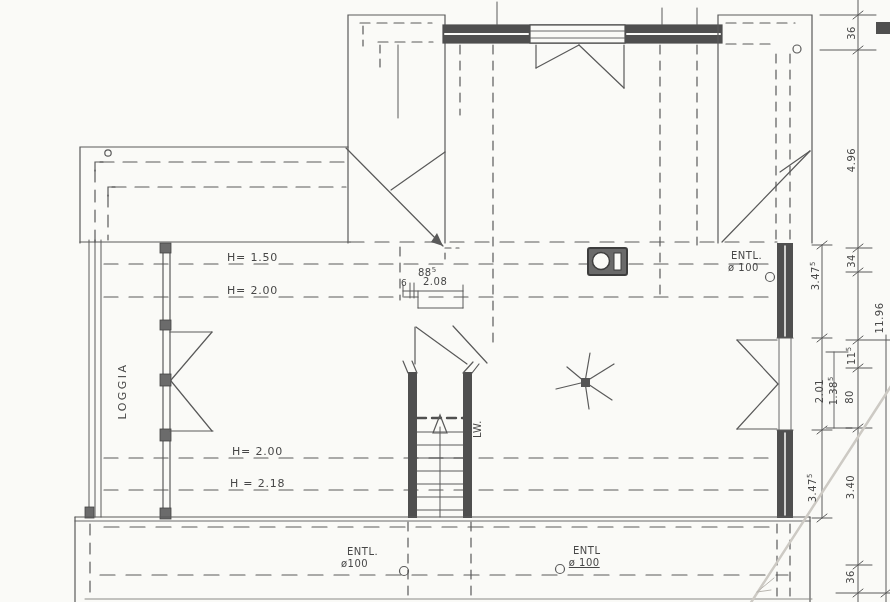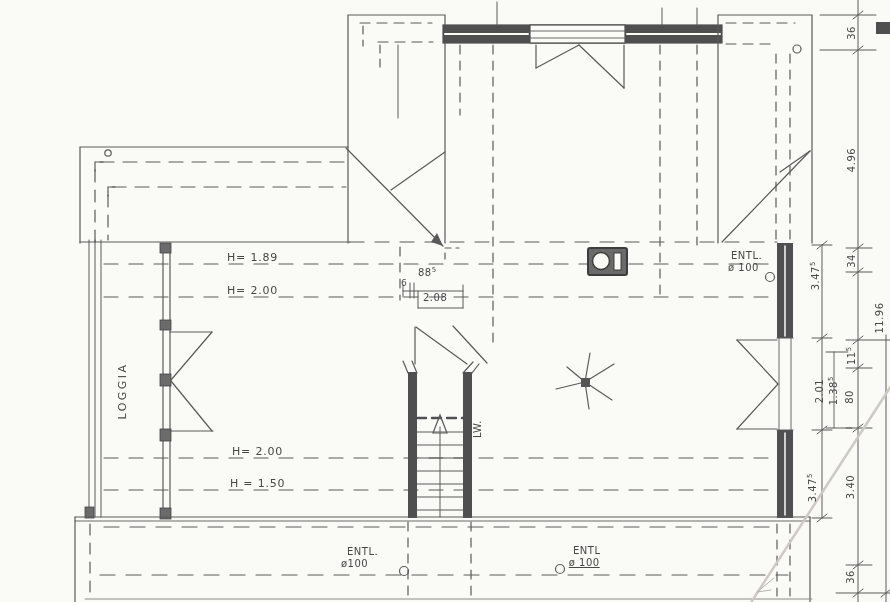--- a/index.html
+++ b/index.html
@@ -237,44 +237,44 @@
         <path d="M826,428 L852,428"></path>
   </g>
 
   <g>
     <path d="M893,383 L750,604" stroke="#cdcac4" stroke-width="2.5"></path>
     <path d="M757,592 L774,578" stroke="#b9b6b0" stroke-width="1"></path>
     <path d="M757,592 L771,590" stroke="#b9b6b0" stroke-width="1"></path>
   </g>
 </svg>
 
-<div class="lbl" style="left:227px;top:252px;">H= 1.89</div>
+<div class="lbl" style="left:227px;top:252px;">H= 1.50</div>
 <div class="lbl" style="left:227px;top:285px;">H= 2.00</div>
 <div class="lbl" style="left:232px;top:446px;">H= 2.00</div>
-<div class="lbl" style="left:230px;top:478px;">H = 1.50</div>
+<div class="lbl" style="left:230px;top:478px;">H = 2.18</div>
 
 <div class="lbl rot wide" style="left:123px;top:391px;">LOGGIA</div>
 <div class="lbl rot sm" style="left:478px;top:429px;">LW.</div>
 
 <div class="lbl sm vent" style="left:731px;top:250px;">
   <div>ENTL.</div>
   <div style="margin-left:-3px;">ø 100</div>
 </div>
 <div class="lbl sm vent" style="left:347px;top:546px;">
   <div>ENTL.</div>
   <div style="margin-left:-6px;">ø100</div>
 </div>
 <div class="lbl sm vent" style="left:573px;top:545px;text-align:center;">
   <div>ENTL</div>
   <div style="margin-left:-5px;text-decoration:underline;">ø 100</div>
 </div>
 
 <div class="lbl sm" style="left:401px;top:277px;font-size:9px;">6</div>
 <div class="lbl sm" style="left:418px;top:264px;"><span>88</span><span class="sup">5</span></div>
-<div class="lbl sm" style="left:423px;top:292px;">2.08</div>
+<div class="lbl sm" style="left:423px;top:276px;">2.08</div>
 
 <div class="lbl rot sm" style="left:814px;top:276px;"><span>3.47</span><span class="sup">5</span></div>
 <div class="lbl rot sm" style="left:818px;top:391px;"><span>2.01</span><span class="sup"></span></div>
 <div class="lbl rot sm" style="left:832px;top:391px;"><span>1.38</span><span class="sup">5</span></div>
 <div class="lbl rot sm" style="left:811px;top:488px;"><span>3.47</span><span class="sup">5</span></div>
 
 <div class="lbl rot sm" style="left:850px;top:33px;"><span>36</span><span class="sup"></span></div>
 <div class="lbl rot sm" style="left:850px;top:160px;"><span>4.96</span><span class="sup"></span></div>
 <div class="lbl rot sm" style="left:850px;top:261px;"><span>34</span><span class="sup"></span></div>
 <div class="lbl rot sm" style="left:850px;top:356px;"><span>11</span><span class="sup">5</span></div>

